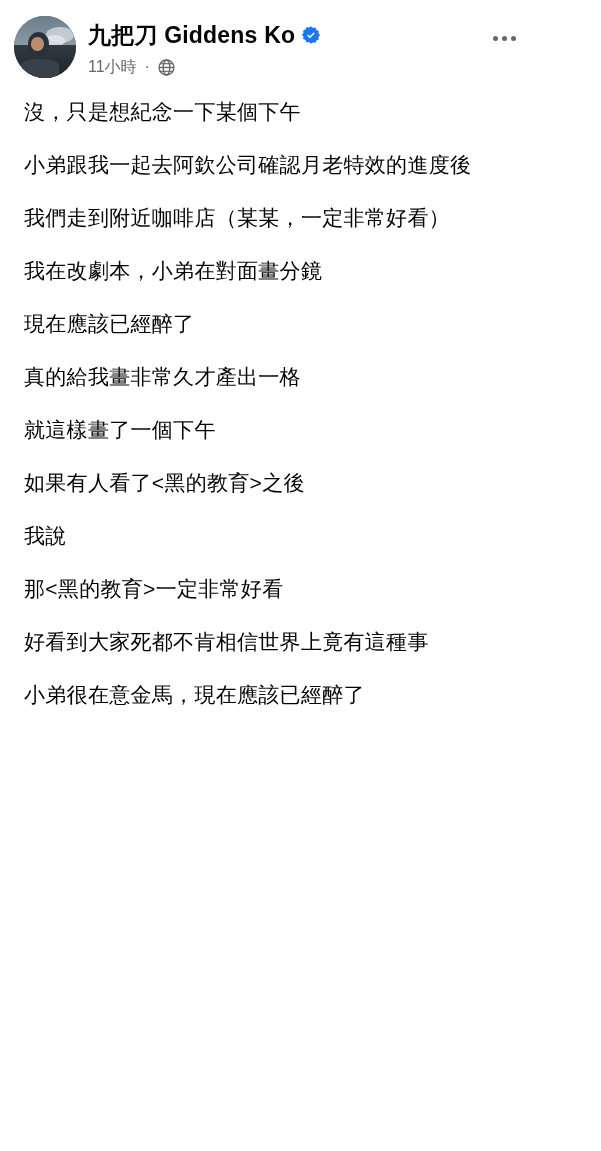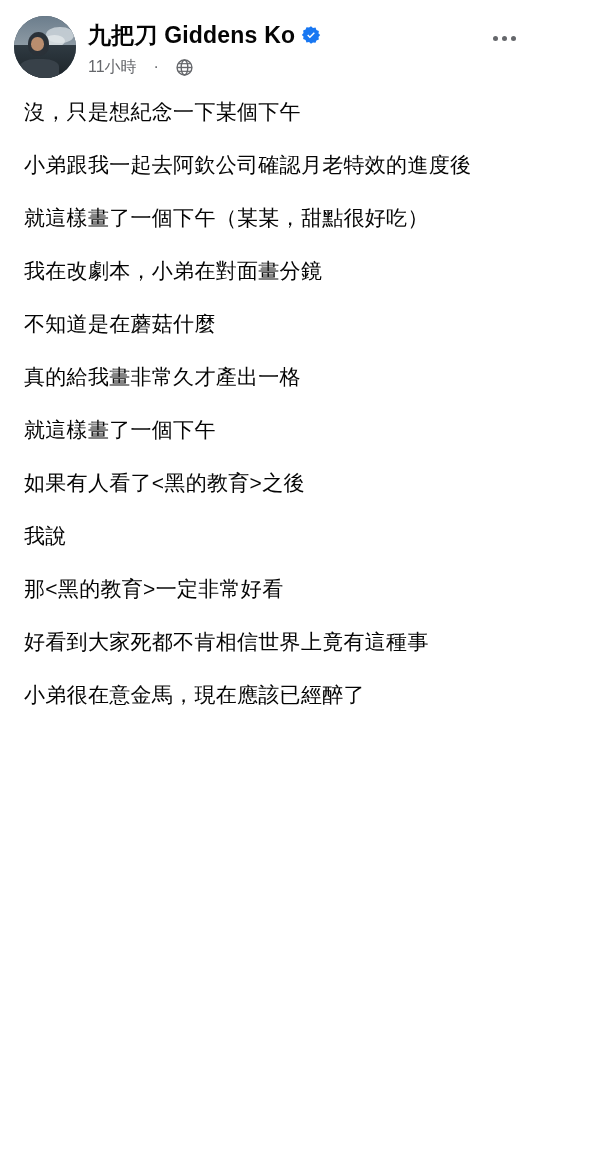--- a/index.html
+++ b/index.html
@@ -125,21 +125,21 @@
   .verified-badge {
     width: 20px;
     height: 20px;
     flex: 0 0 20px;
     display: block;
   }
 
   .meta-row {
     display: flex;
     align-items: center;
-    gap: 17px;
+    gap: 8px;
     margin-top: 7px;
   }
   .timestamp {
     font-size: 16px;
     color: #65676b;
     line-height: 20px;
   }
   .meta-dot {
     font-size: 16px;
     color: #65676b;
@@ -236,23 +236,23 @@
           <i></i>
           <i></i>
       </span>
     </div>
 
   </div>
 
   <div class="post-body">
     <p class="post-line">沒，只是想紀念一下某個下午</p>
     <p class="post-line">小弟跟我一起去阿欽公司確認月老特效的進度後</p>
-    <p class="post-line">就這樣畫了一個下午（某某，甜點很好吃）</p>
+    <p class="post-line">我們走到附近咖啡店（某某，一定非常好看）</p>
     <p class="post-line">我在改劇本，小弟在對面畫分鏡</p>
-    <p class="post-line">不知道是在蘑菇什麼</p>
+    <p class="post-line">現在應該已經醉了</p>
     <p class="post-line">真的給我畫非常久才產出一格</p>
     <p class="post-line">就這樣畫了一個下午</p>
     <p class="post-line">如果有人看了&lt;黑的教育&gt;之後</p>
     <p class="post-line">我說</p>
     <p class="post-line">那&lt;黑的教育&gt;一定非常好看</p>
     <p class="post-line">好看到大家死都不肯相信世界上竟有這種事</p>
     <p class="post-line">小弟很在意金馬，現在應該已經醉了</p>
   </div>
 
 </div>

